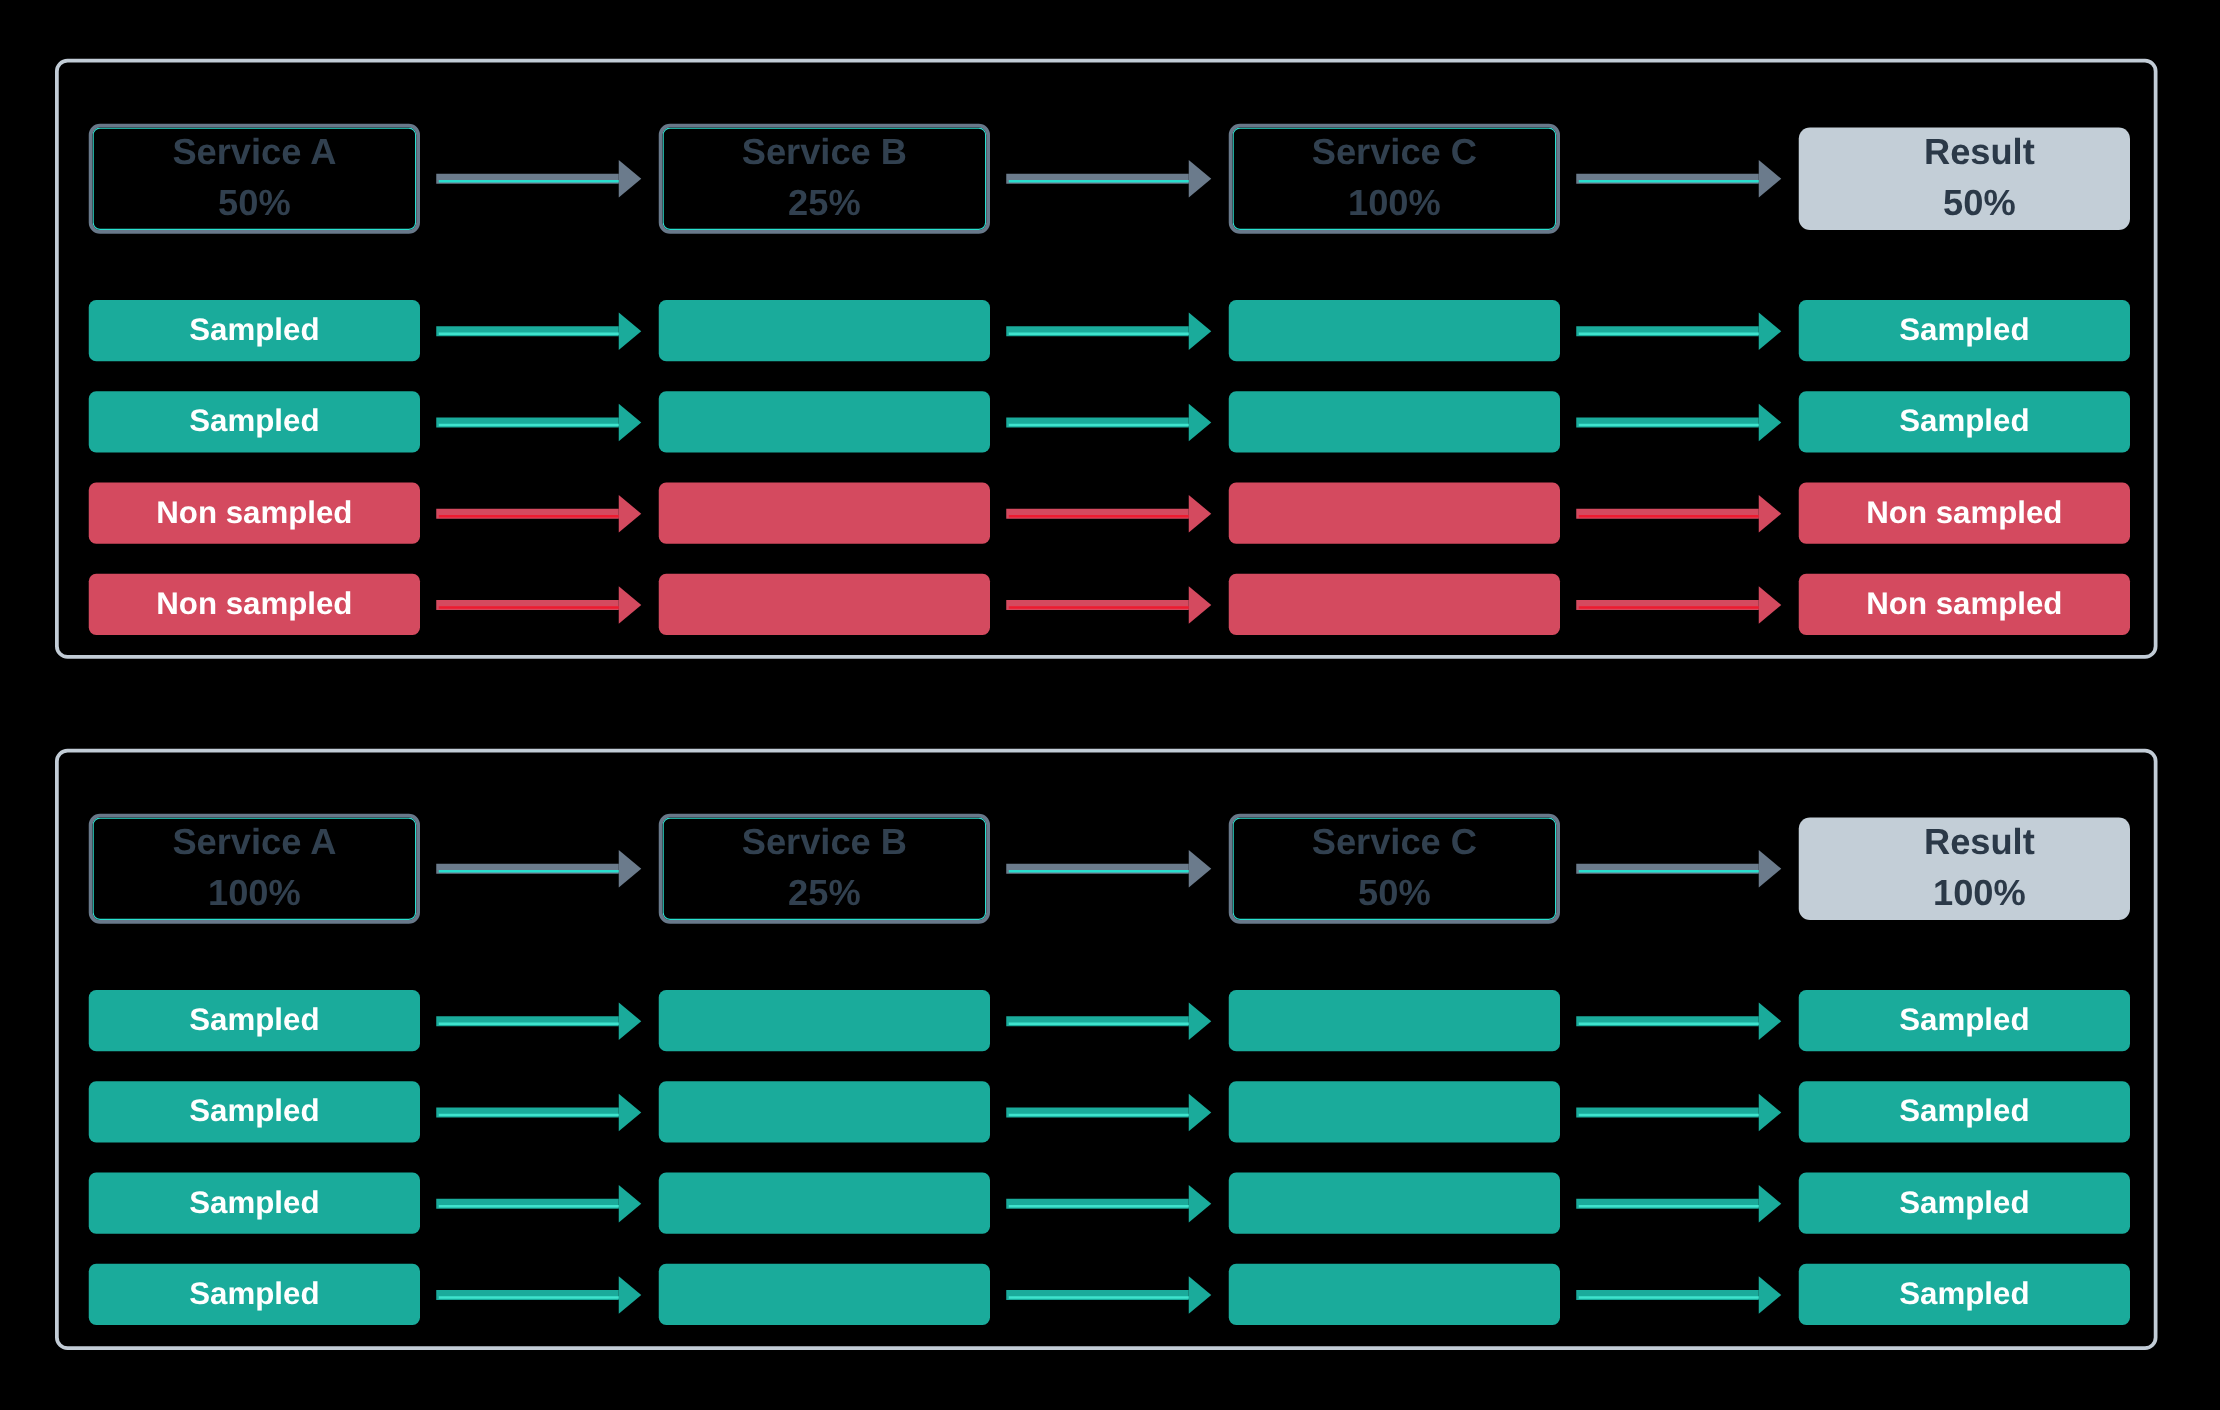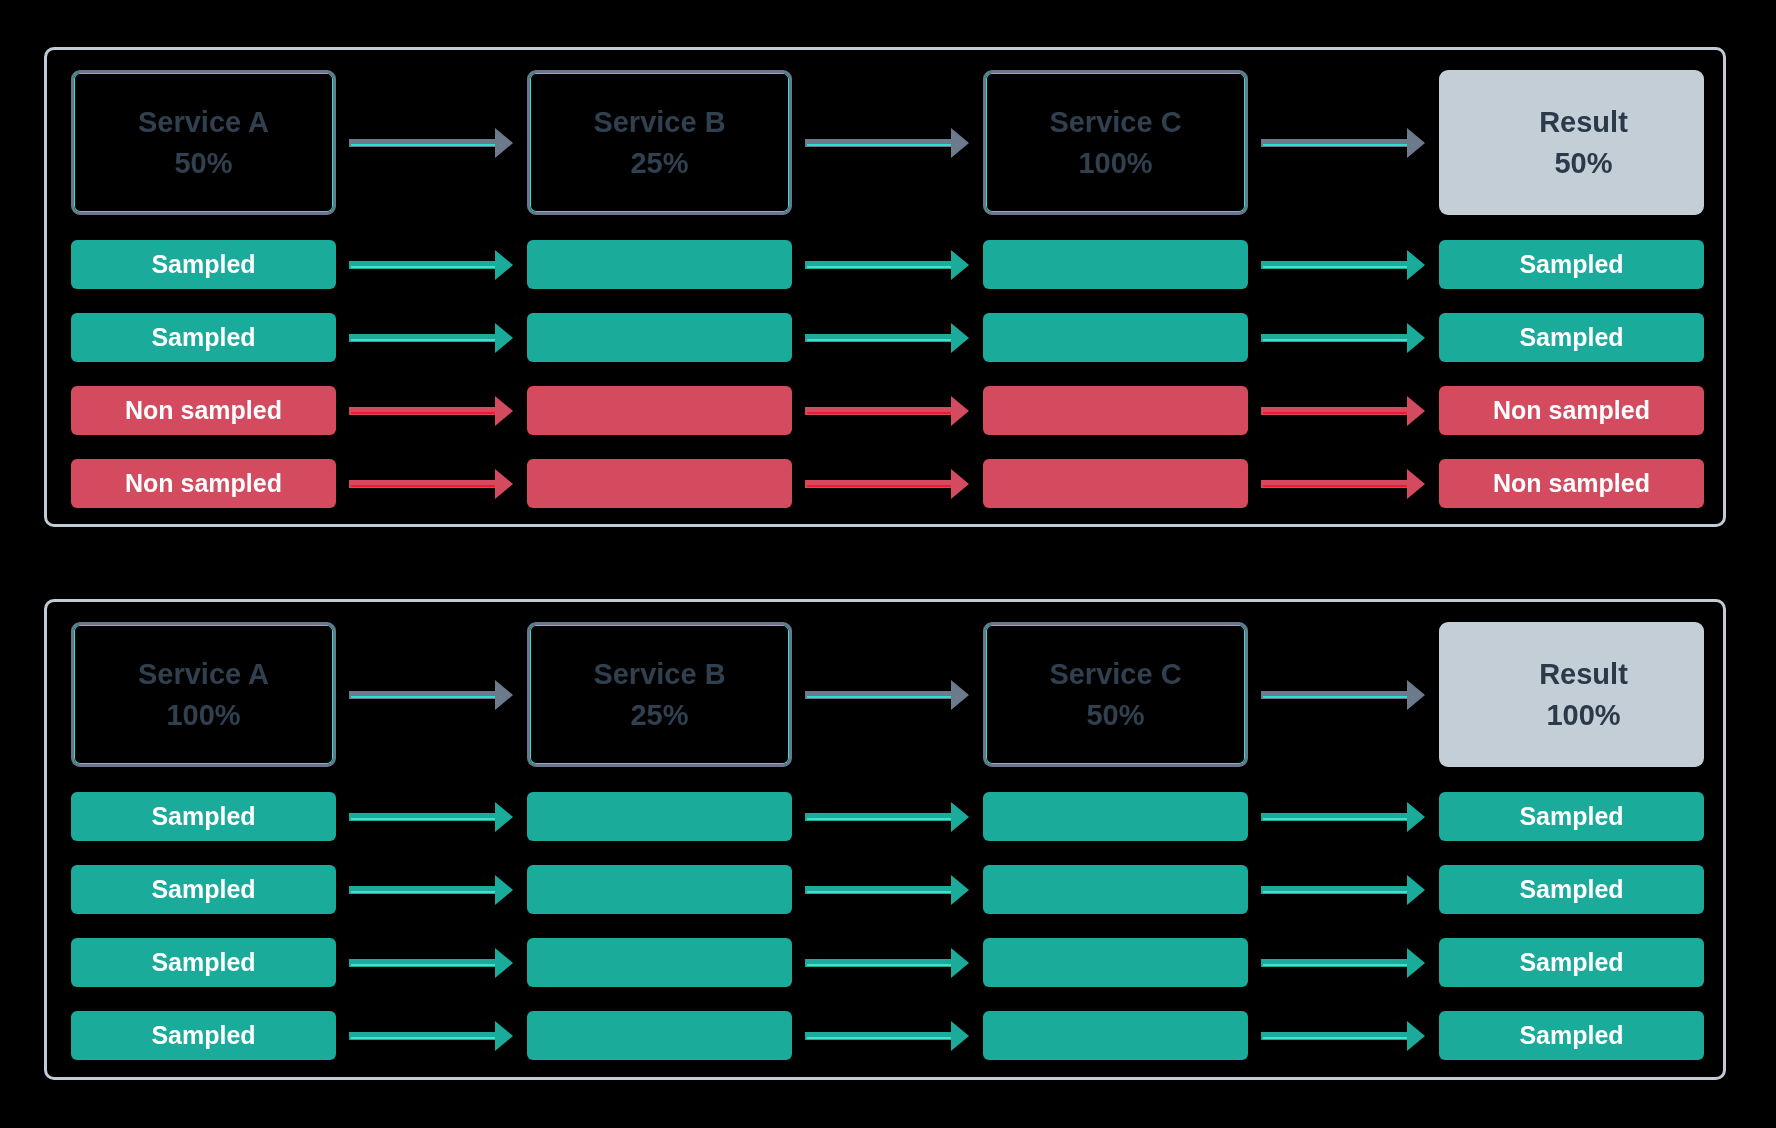--- a/index.html
+++ b/index.html
@@ -27,21 +27,21 @@
     position:absolute;left:44px;width:1682px;height:480px;
     border:3px solid var(--panel-border);
     border-radius:10px;
     padding:20px 19px 16px 24px;
     background:var(--bg);
   }
   .panel-1{top:47px;}
   .panel-2{top:599px;height:481px;}
 
   .row{display:flex;align-items:stretch;}
-  .header-row{height:145px;margin-bottom:25px;}
+  .header-row{height:145px;margin-bottom:25px;align-items:center;}
   .trace-row{height:49px;margin-top:24px;}
   .trace-row:nth-of-type(2){margin-top:0;}
 
   .cell{flex:none;width:265px;display:flex;flex-direction:column;align-items:center;justify-content:center;}
   .service-box{
     background:var(--bg);
     border:3px solid var(--box-border);
     border-radius:9px;
     box-shadow:inset 0 0 0 1px var(--accent-cyan);
     color:var(--svc-text);

